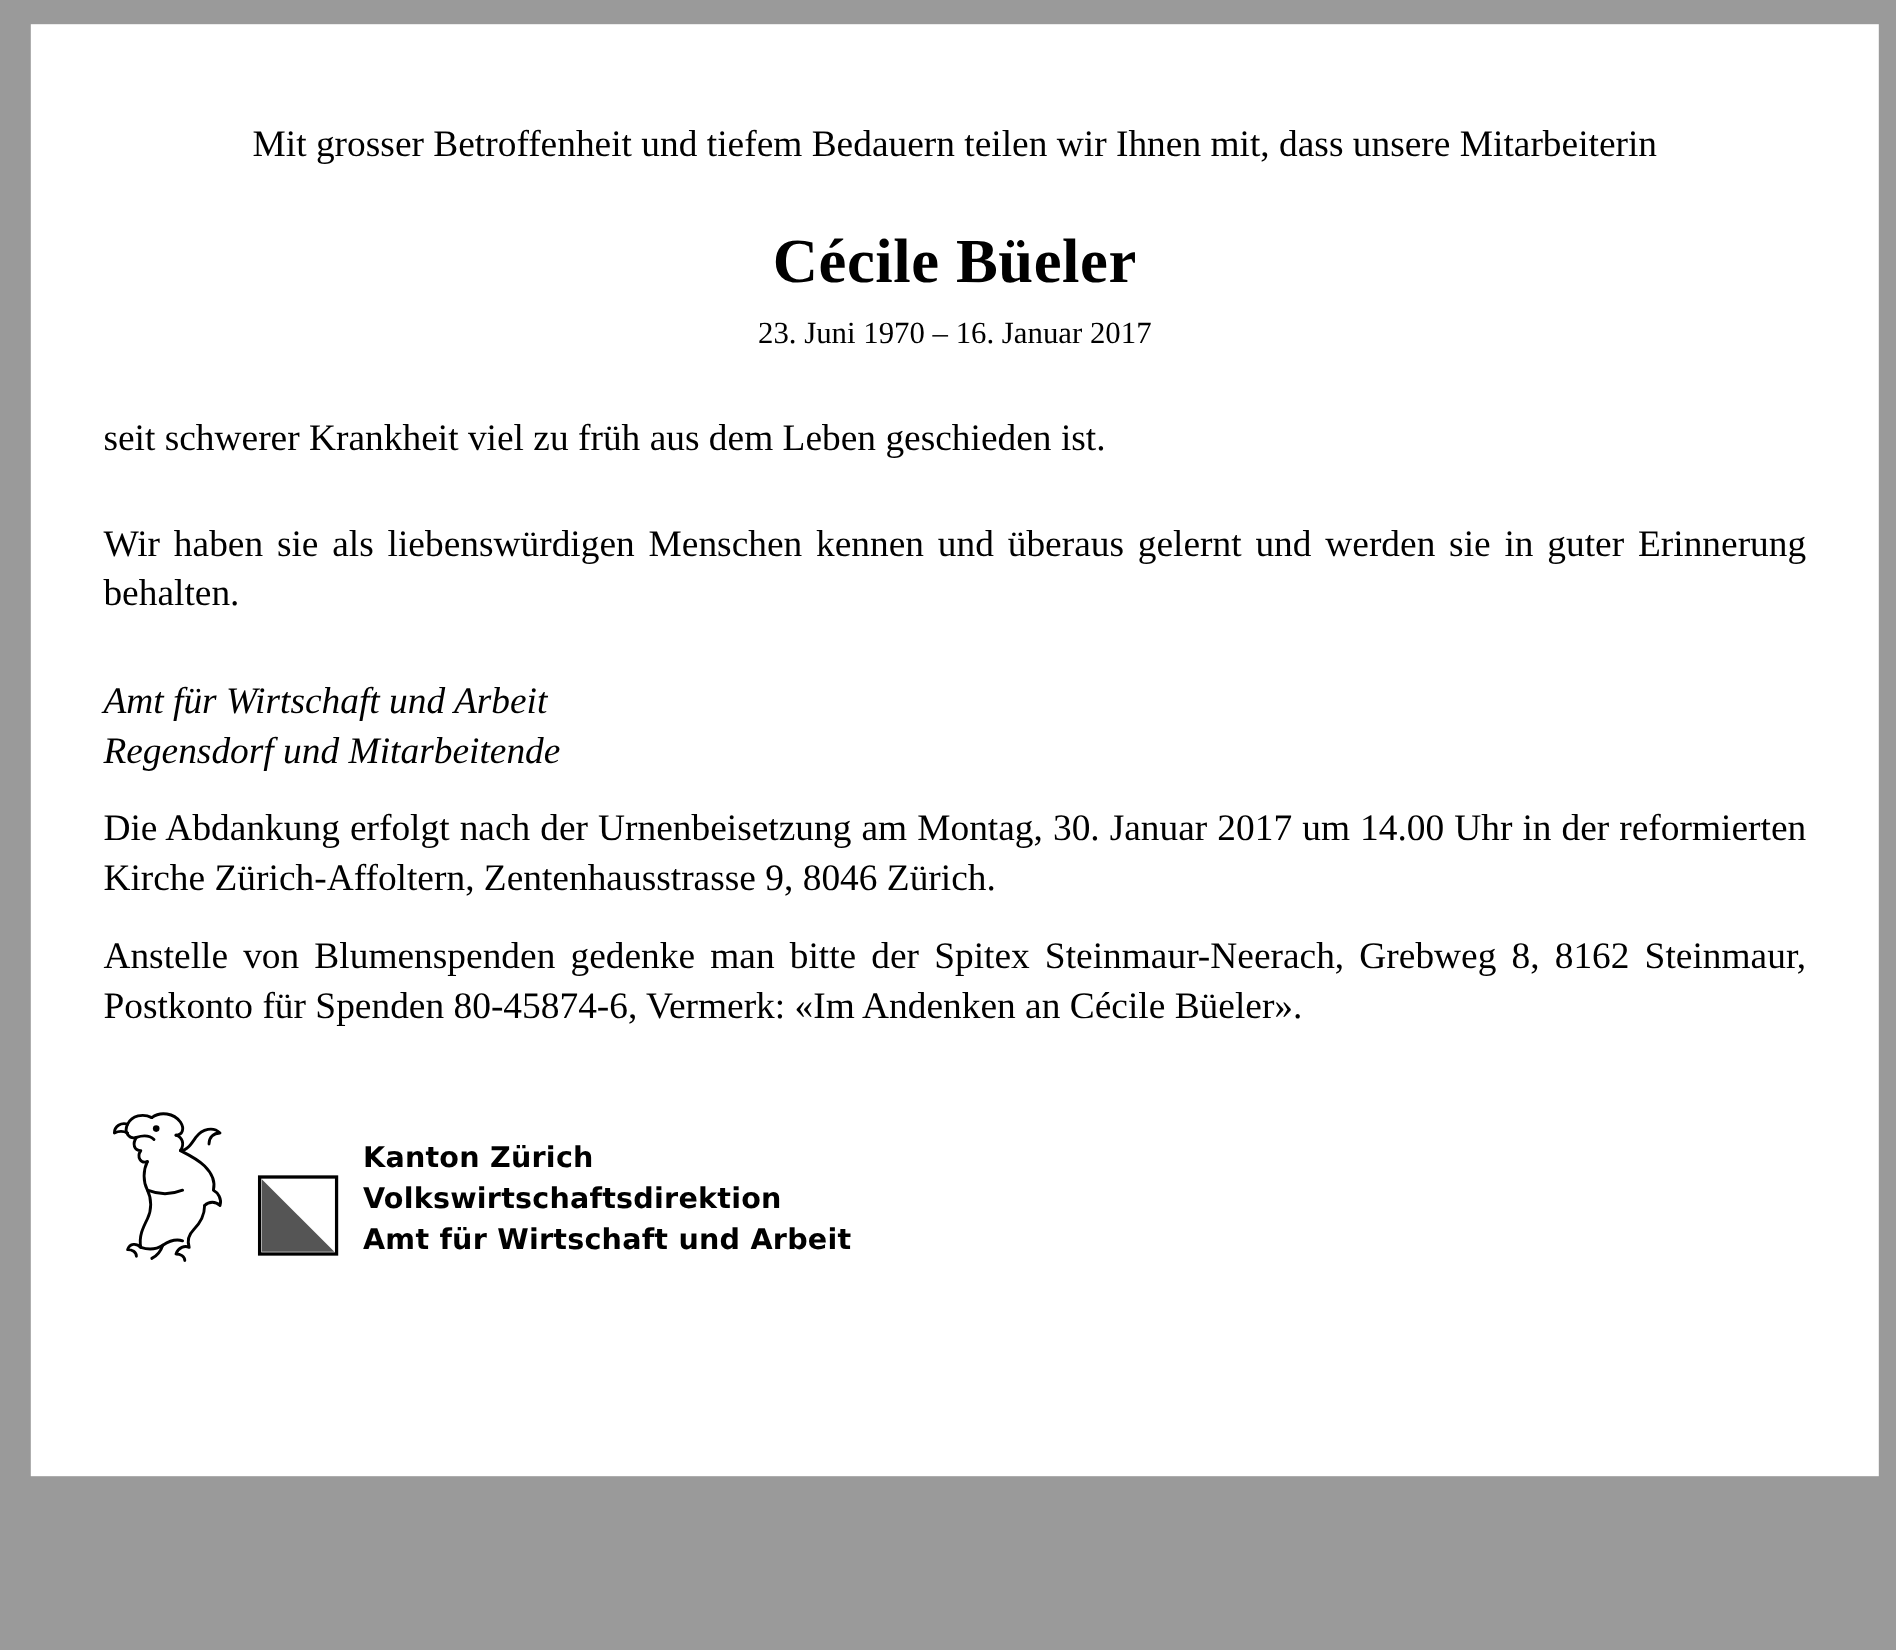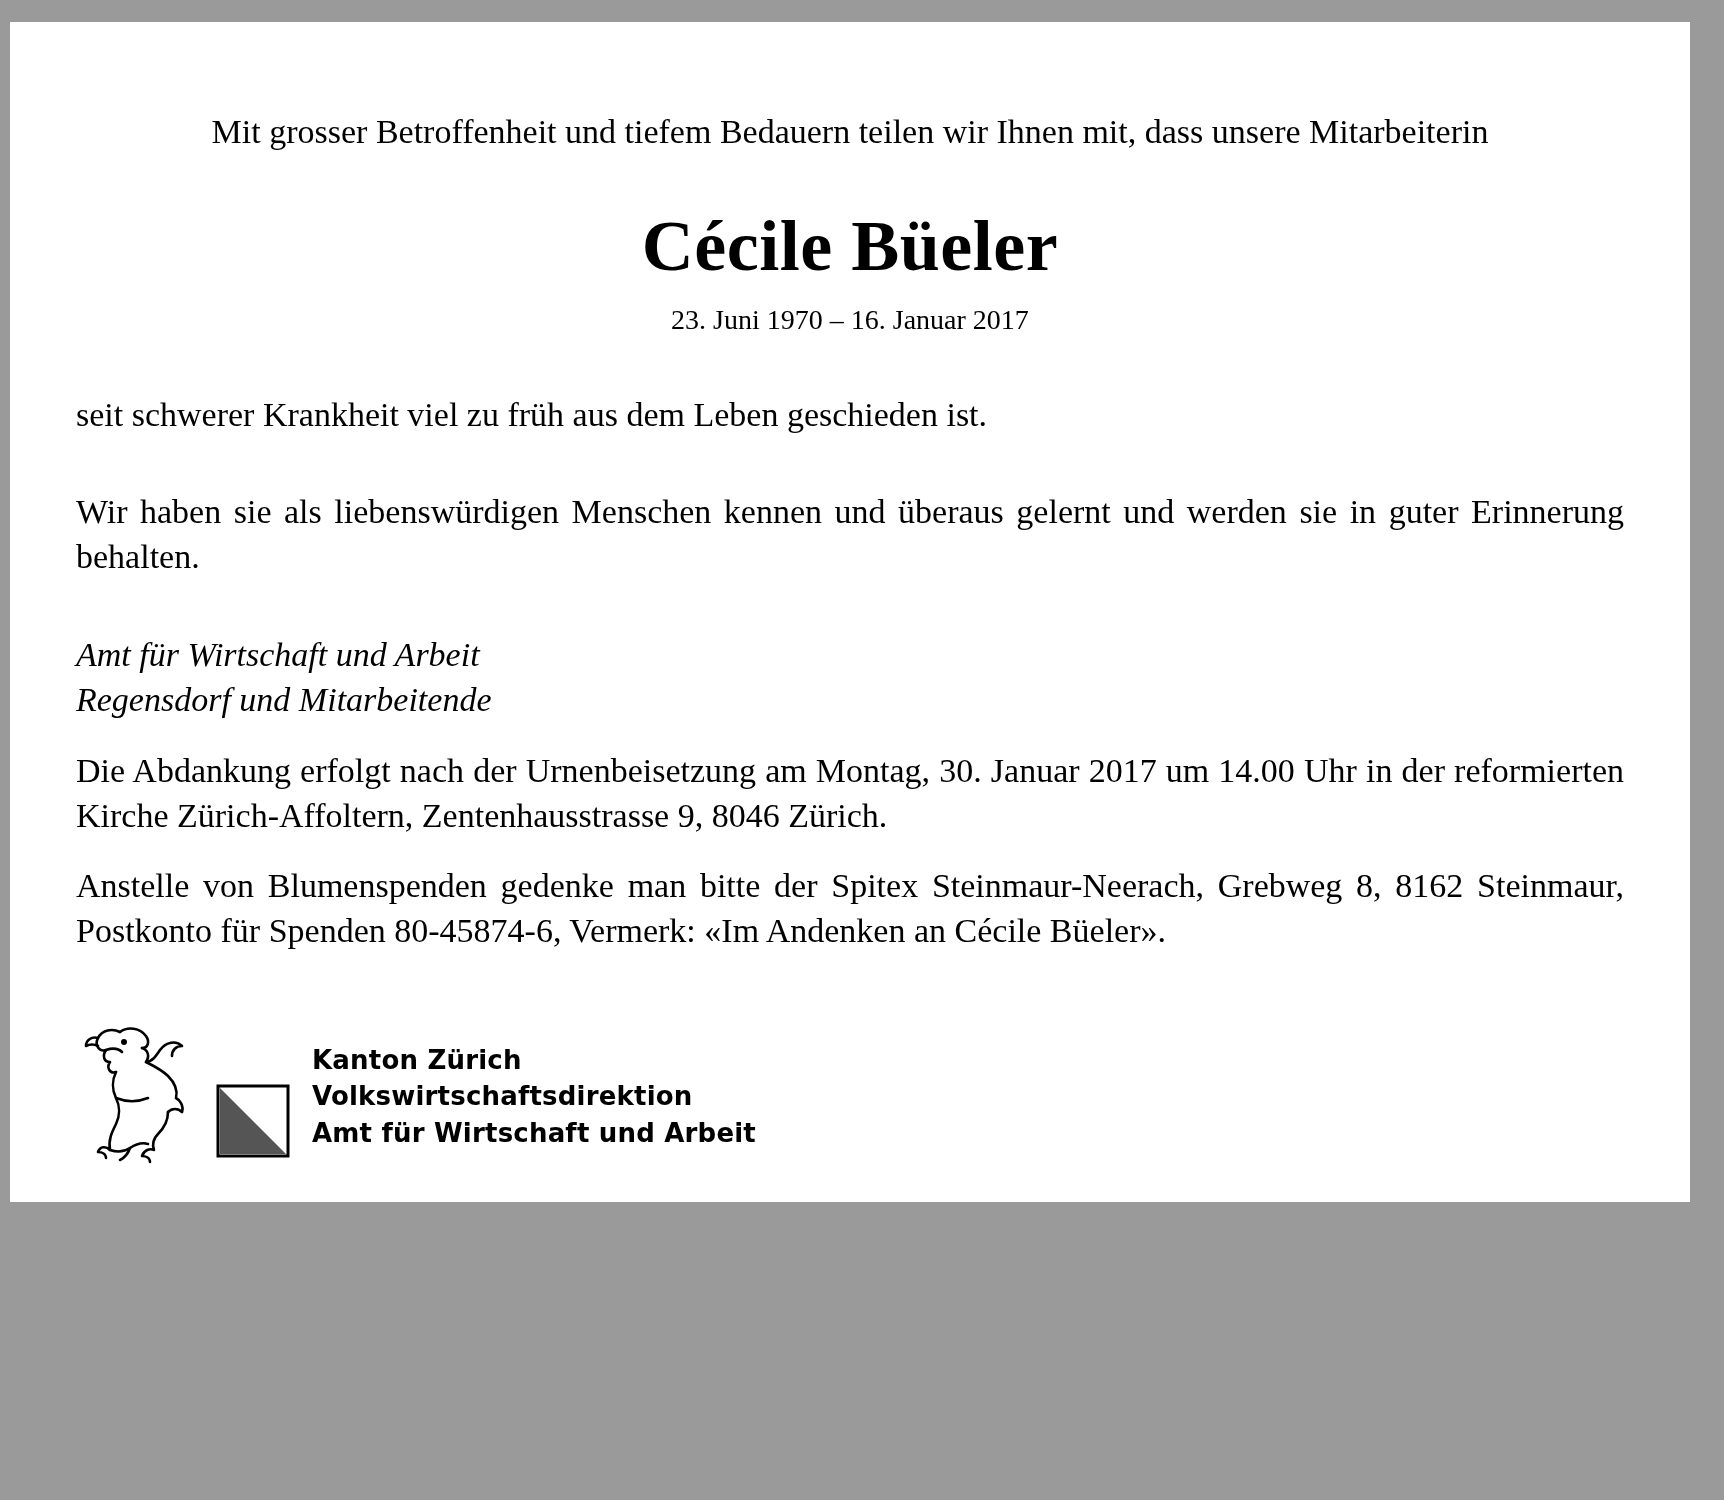--- a/index.html
+++ b/index.html
@@ -8,43 +8,43 @@
     background: #9a9a9a;
   }
   body {
     width: 1724px;
     height: 1500px;
     font-family: "Liberation Serif", serif;
     overflow: hidden;
   }
   .page {
     position: absolute;
-    left: 10px;
+    left: 28px;
     top: 22px;
     width: 1680px;
-    height: 1180px;
+    height: 1320px;
     background: #ffffff;
     box-sizing: border-box;
     padding: 60px 66px 20px 66px;
   }
   .obit {
     font-size: 34px;
     line-height: 1.32;
     color: #000;
   }
   .lead {
     text-align: center;
     font-size: 34px;
     margin: 28px 0 0 0;
     white-space: nowrap;
   }
   .name {
     text-align: center;
     font-weight: bold;
-    font-size: 72px;
+    font-size: 57px;
     letter-spacing: 0.5px;
     margin: 52px 0 0 0;
     line-height: 1.1;
   }
   .dates {
     text-align: center;
     font-size: 28px;
     margin: 16px 0 0 0;
   }
   p.body-par {
@@ -79,21 +79,21 @@
     flex: 0 0 auto;
     margin-bottom: 8px;
   }
   .logo-text {
     font-family: "DejaVu Sans", sans-serif;
     font-weight: bold;
     font-size: 26px;
     line-height: 1.42;
     color: #000;
     letter-spacing: 0.2px;
-    margin-bottom: 14px;
+    margin-bottom: 4px;
   }
 </style>
 </head>
 <body>
 
 <div class="page">
 
   <div class="obit">
 
     <div class="lead">Mit grosser Betroffenheit und tiefem Bedauern teilen wir Ihnen mit, dass unsere Mitarbeiterin</div>

